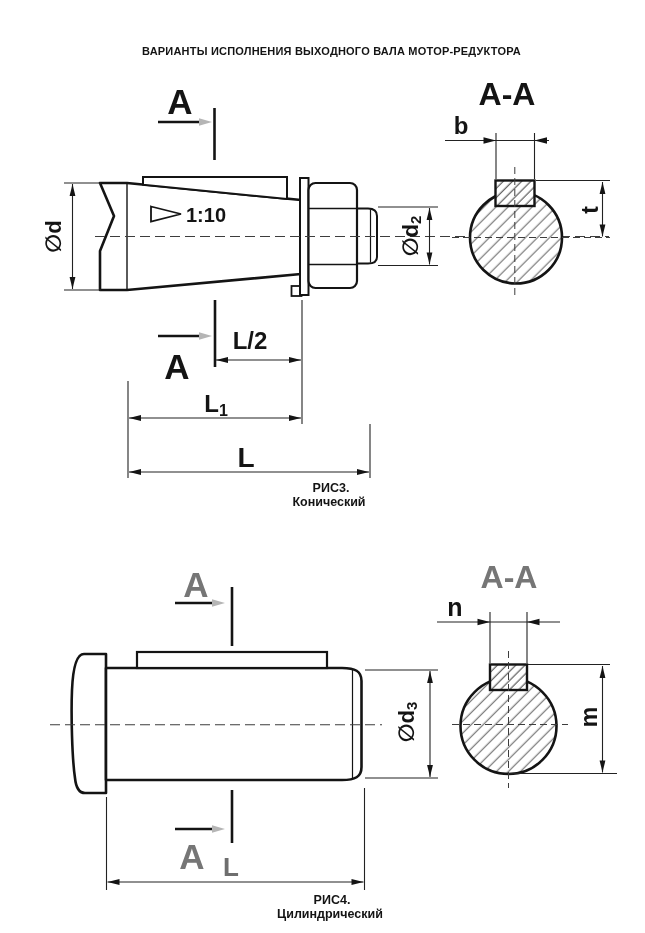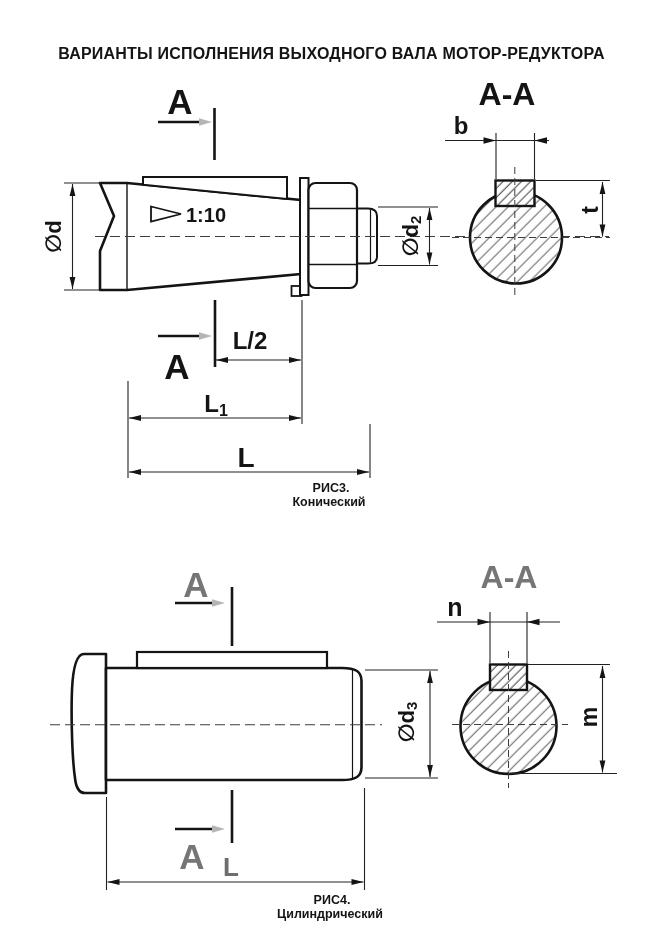--- a/index.html
+++ b/index.html
@@ -1,19 +1,19 @@
 <!DOCTYPE html>
 <html><head>
 <meta charset="utf-8">
 <style>
   html,body{margin:0;padding:0;background:#ffffff;}
   .page{position:relative;width:645px;height:933px;background:#ffffff;overflow:hidden;
         font-family:"Liberation Sans","DejaVu Sans",sans-serif;}
   .doc-title{position:absolute;top:45px;left:0;width:645px;box-sizing:border-box;padding-left:18px;
-        text-align:center;font-size:16px;font-weight:bold;color:#141414;letter-spacing:.2px;}
+        text-align:center;font-size:11px;font-weight:bold;color:#141414;letter-spacing:.2px;}
   svg{position:absolute;top:0;left:0;}
   svg text{font-family:"Liberation Sans","DejaVu Sans",sans-serif;}
 </style>
 </head>
 <body>
 
 <div class="page">
   <div class="doc-title">ВАРИАНТЫ ИСПОЛНЕНИЯ ВЫХОДНОГО ВАЛА МОТОР-РЕДУКТОРА</div>
 
   <svg width="645" height="933" viewBox="0 0 645 933">

